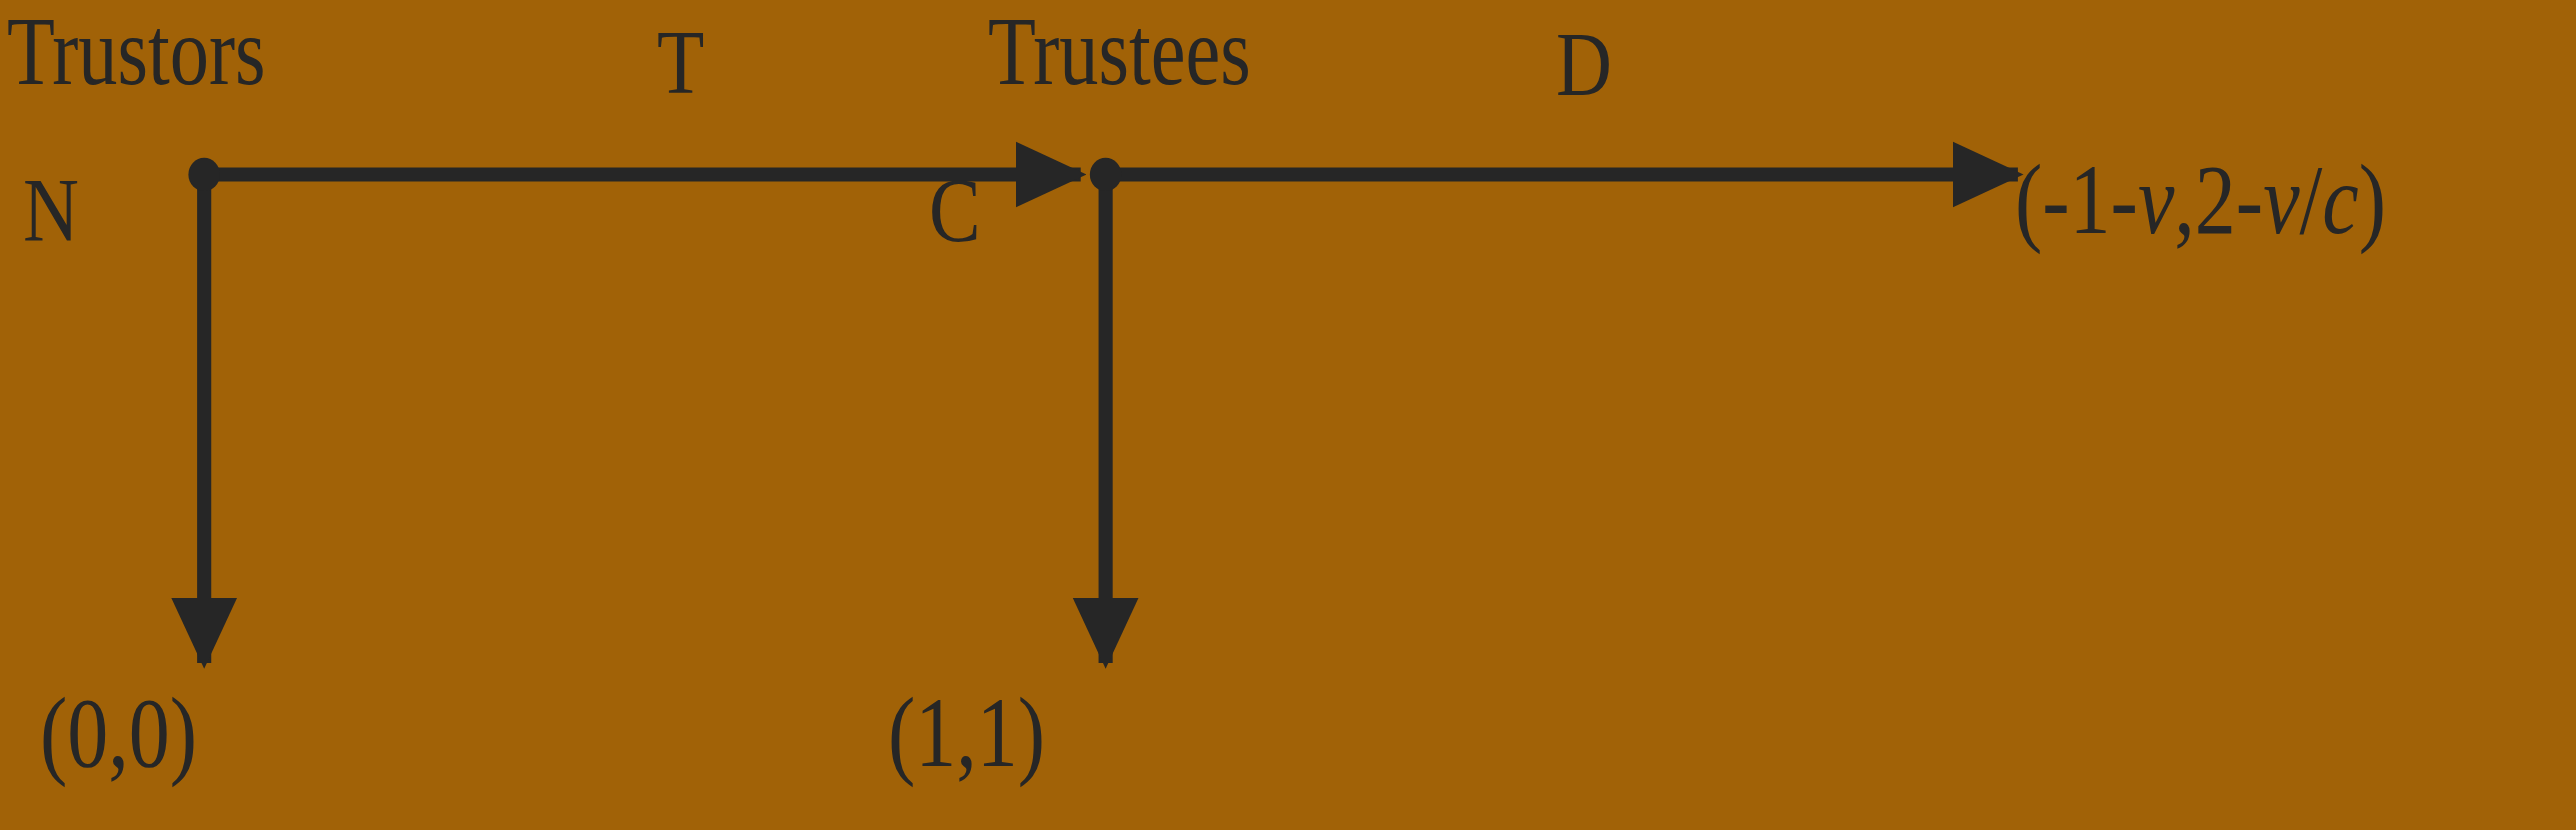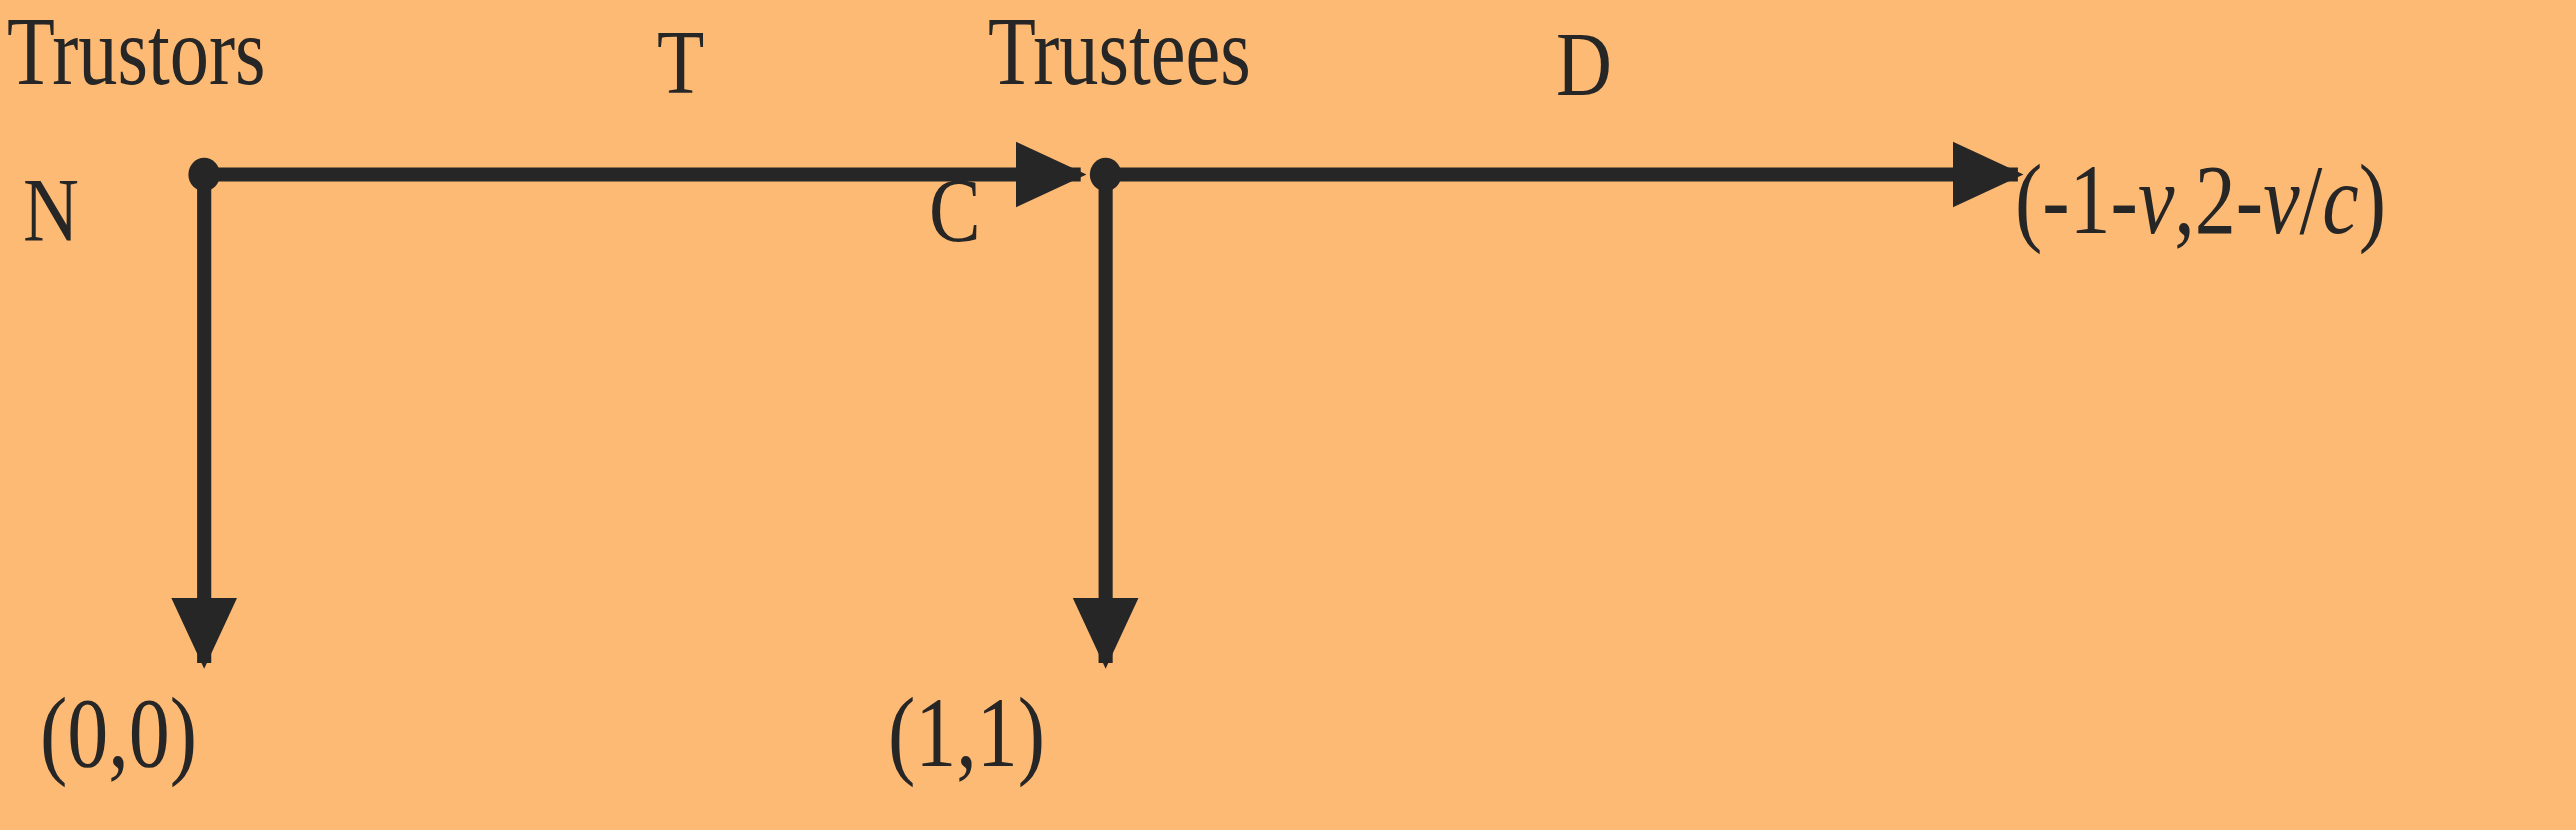--- a/index.html
+++ b/index.html
@@ -5,21 +5,21 @@
 <style>
   html, body {
     margin: 0;
     padding: 0;
     background: #ffffff;
   }
   #stage {
     position: relative;
     width: 2576px;
     height: 830px;
-    background: #fdba74;
+    background: #a16207;
     overflow: hidden;
     font-family: "Liberation Serif", "DejaVu Serif", serif;
     color: #262626;
   }
   #tree-svg {
     position: absolute;
     left: 0;
     top: 0;
     width: 2576px;
     height: 830px;

